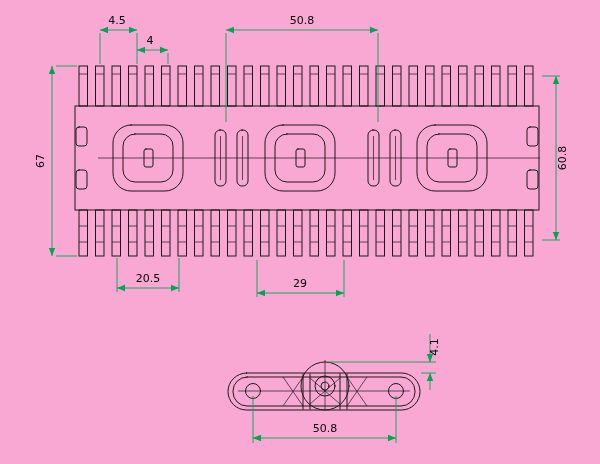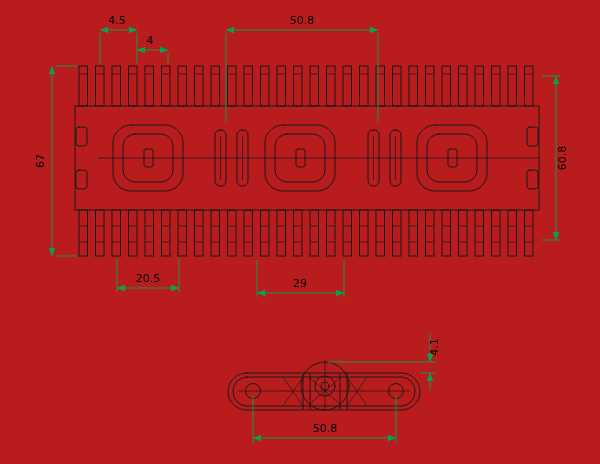--- a/index.html
+++ b/index.html
@@ -1,16 +1,16 @@
 <!DOCTYPE html>
 <html><head>
 <meta charset="utf-8">
 <style>
   html,body{margin:0;padding:0;background:#ffffff;}
-  .stage{position:relative;width:600px;height:464px;background:#b91c1c;overflow:hidden;
+  .stage{position:relative;width:600px;height:464px;background:#f9a8d4;overflow:hidden;
          font-family:"Liberation Sans",sans-serif;}
   svg{display:block;}
   .draw{fill:none;stroke:#1a1a1a;stroke-width:1;stroke-linecap:square;}
   .draw-thin{fill:none;stroke:#1a1a1a;stroke-width:0.7;}
   .dim{fill:none;stroke:#00a651;stroke-width:0.9;}
   .dim-text{font:11px "DejaVu Sans",sans-serif;fill:#000000;}
 </style>
 </head>
 <body>
 

